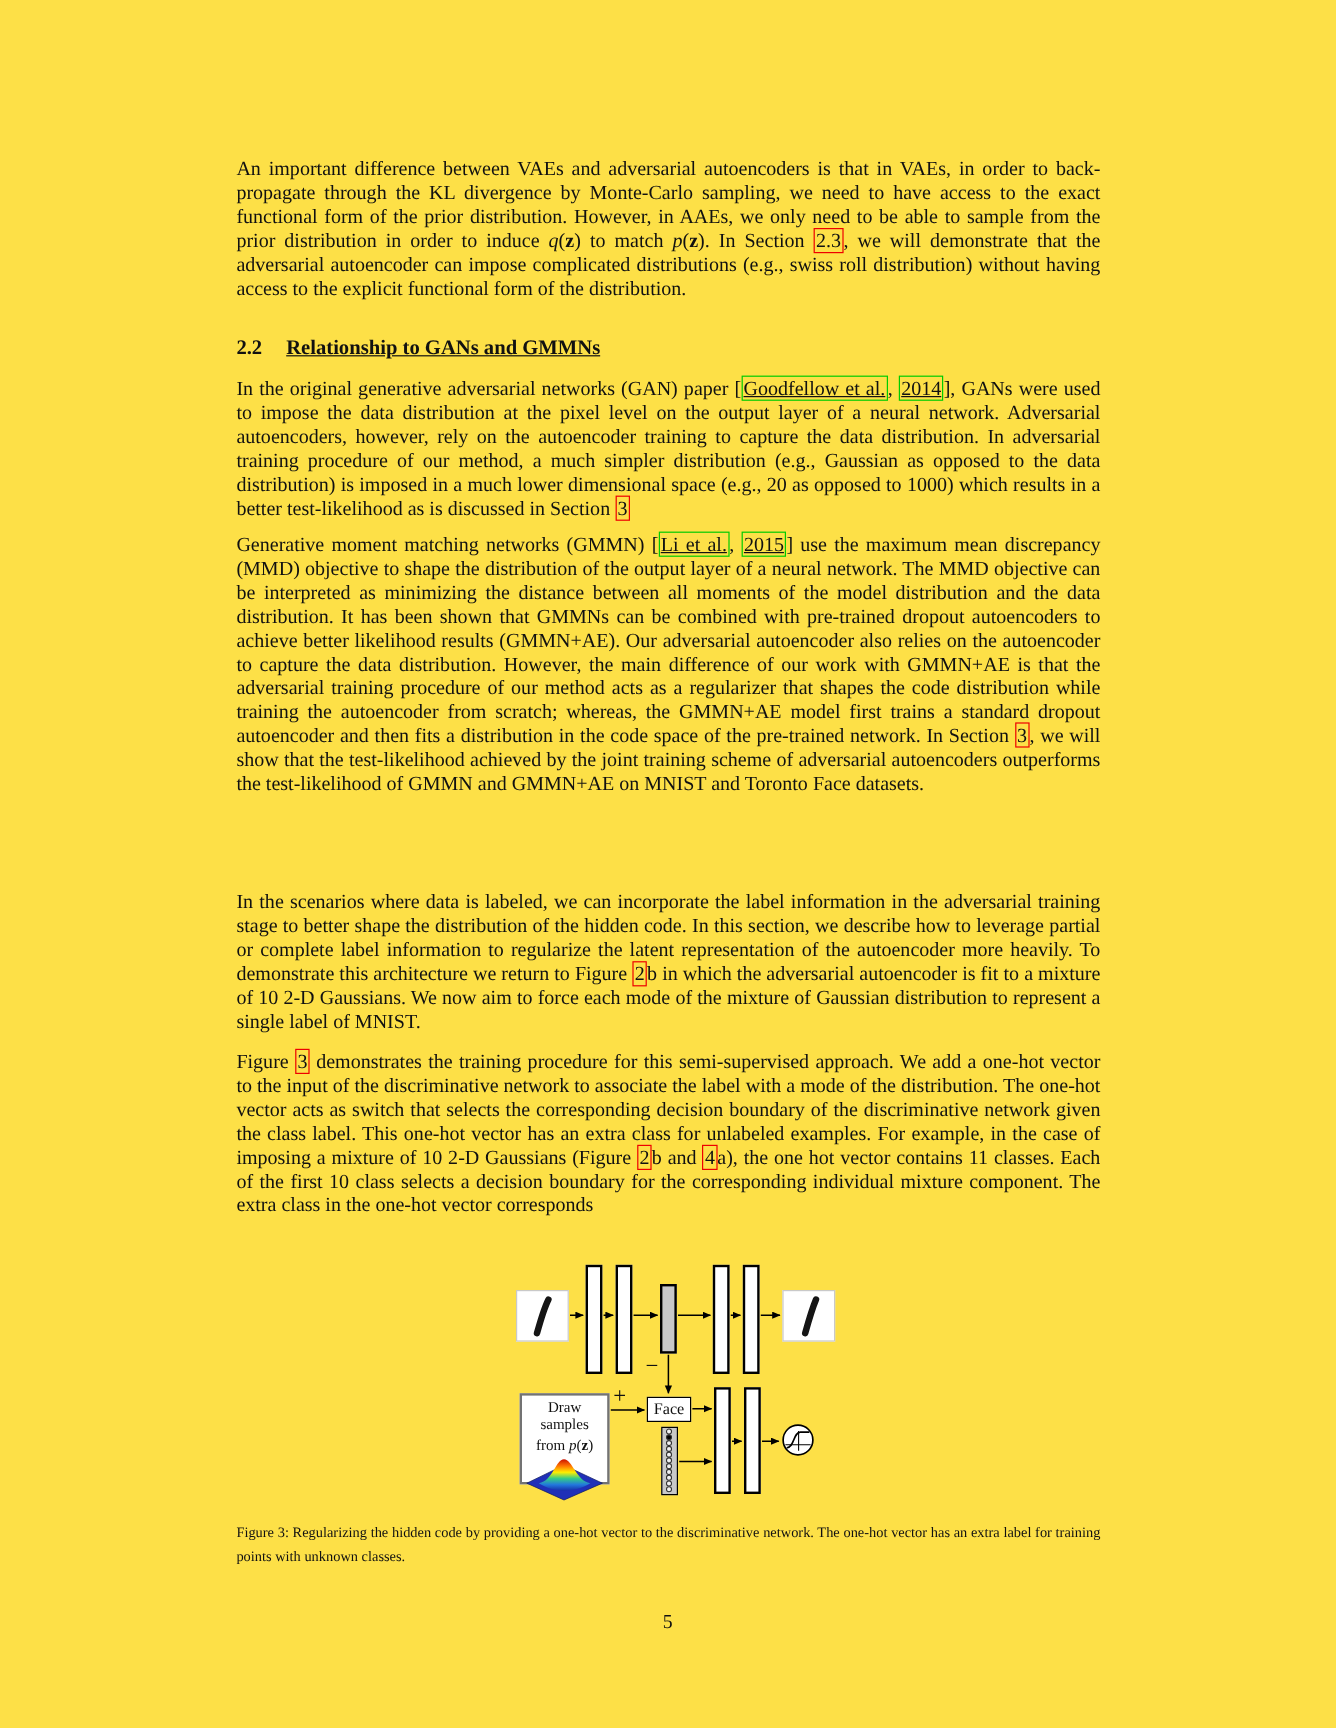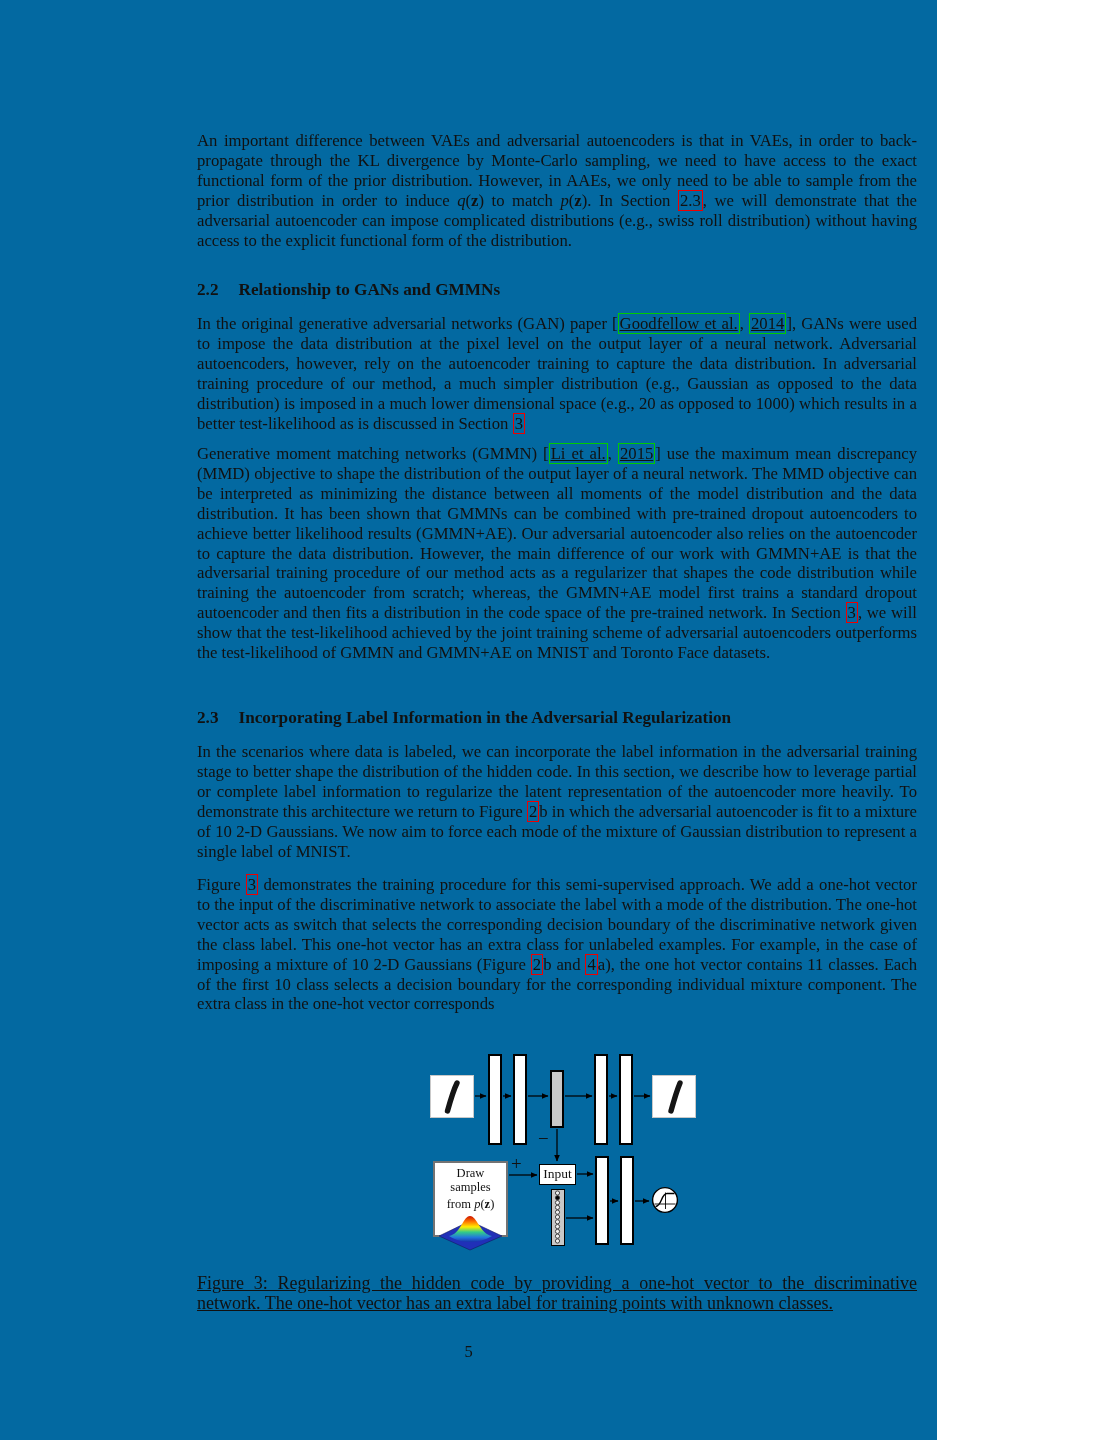--- a/index.html
+++ b/index.html
@@ -1,26 +1,26 @@
 <!DOCTYPE html>
 <html style="--ref: #ee0000; --cite: #00cc00;"><head>
 <meta charset="utf-8">
 <style>
   html,body{margin:0;padding:0;background:#ffffff;}
-  .sheet{position:relative;width:937px;height:1440px;background:#0369a1;
+  .sheet{position:relative;width:1113px;height:1440px;background:#fde047;
          font-family:"Liberation Serif", serif;color:#111;overflow:hidden;}
   .blk{position:absolute;left:197px;width:720px;}
   p.body-par{margin:0;font-size:16.7px;line-height:19.9px;text-align:justify;}
   h2.sec{margin:0;font-size:17.2px;font-weight:bold;line-height:20px;}
   h2.sec .secnum{display:inline-block;margin-right:20px;}
   .seg-ref{border:1px solid var(--ref,#ee0000);padding:0 1px;}
   .seg-cite{border:1px solid var(--cite,#00cc00);padding:0 1px;text-decoration:underline;}
   .seg-mi{font-style:italic;}
   .seg-mb{font-weight:bold;}
-  .caption{font-size:18px;line-height:19.9px;text-align:justify;text-decoration:underline;}
+  .caption{font-size:12px;line-height:19.9px;text-align:justify;}
   .pagenum{position:absolute;left:0;top:1342px;width:100%;text-align:center;
            font-size:16.5px;}
   
   .fig{position:absolute;left:425px;top:1045px;width:280px;height:212px;}
   .fig *{box-sizing:border-box;}
   .layer{position:absolute;width:14px;height:91px;border:2.5px solid #000;background:#fff;}
   .layer.disc{height:89px;}
   .code{position:absolute;left:125px;top:25px;width:14px;height:58px;
         border:2px solid #000;background:#c8c8c8;}
   .digitbox{position:absolute;width:44px;height:43px;border:1px solid #c9c9c9;background:#fff;}
@@ -36,31 +36,28 @@
   .arrows{position:absolute;left:0;top:0;width:280px;height:212px;}
   .sigmoid{position:absolute;left:226px;top:141px;}
 </style>
 </head>
 <body>
 
 <div class="sheet">
 
   <p class="blk body-par" style="top:131px;">An important difference between VAEs and adversarial autoencoders is that in VAEs, in order to back-propagate through the KL divergence by Monte-Carlo sampling, we need to have access to the exact functional form of the prior distribution. However, in AAEs, we only need to be able to sample from the prior distribution in order to induce <span class="seg-mi">q</span>(<span class="seg-mb">z</span>) to match <span class="seg-mi">p</span>(<span class="seg-mb">z</span>). In Section <span class="seg-ref">2.3</span>, we will demonstrate that the adversarial autoencoder can impose complicated distributions (e.g., swiss roll distribution) without having access to the explicit functional form of the distribution.</p>
 
-  <h2 class="blk sec" style="top:280px;">
+  <h2 class="blk sec" style="top:280px;text-decoration:underline;">
     <span class="secnum">2.2</span><span>Relationship to GANs and GMMNs</span>
   </h2>
 
   <p class="blk body-par" style="top:314px;">In the original generative adversarial networks (GAN) paper [<span class="seg-cite">Goodfellow et al.</span>, <span class="seg-cite">2014</span>], GANs were used to impose the data distribution at the pixel level on the output layer of a neural network. Adversarial autoencoders, however, rely on the autoencoder training to capture the data distribution. In adversarial training procedure of our method, a much simpler distribution (e.g., Gaussian as opposed to the data distribution) is imposed in a much lower dimensional space (e.g., 20 as opposed to 1000) which results in a better test-likelihood as is discussed in Section <span class="seg-ref">3</span></p>
 
   <p class="blk body-par" style="top:444px;">Generative moment matching networks (GMMN) [<span class="seg-cite">Li et al.</span>, <span class="seg-cite">2015</span>] use the maximum mean discrepancy (MMD) objective to shape the distribution of the output layer of a neural network. The MMD objective can be interpreted as minimizing the distance between all moments of the model distribution and the data distribution. It has been shown that GMMNs can be combined with pre-trained dropout autoencoders to achieve better likelihood results (GMMN+AE). Our adversarial autoencoder also relies on the autoencoder to capture the data distribution. However, the main difference of our work with GMMN+AE is that the adversarial training procedure of our method acts as a regularizer that shapes the code distribution while training the autoencoder from scratch; whereas, the GMMN+AE model first trains a standard dropout autoencoder and then fits a distribution in the code space of the pre-trained network. In Section <span class="seg-ref">3</span>, we will show that the test-likelihood achieved by the joint training scheme of adversarial autoencoders outperforms the test-likelihood of GMMN and GMMN+AE on MNIST and Toronto Face datasets.</p>
 
-  <h2 class="blk sec" style="top:708px;">
-    <span class="secnum">2.3</span><span>Incorporating Label Information in the Adversarial Regularization</span>
-  </h2>
 
   <p class="blk body-par" style="top:742px;">In the scenarios where data is labeled, we can incorporate the label information in the adversarial training stage to better shape the distribution of the hidden code. In this section, we describe how to leverage partial or complete label information to regularize the latent representation of the autoencoder more heavily. To demonstrate this architecture we return to Figure <span class="seg-ref">2</span>b in which the adversarial autoencoder is fit to a mixture of 10 2-D Gaussians. We now aim to force each mode of the mixture of Gaussian distribution to represent a single label of MNIST.</p>
 
   <p class="blk body-par" style="top:875px;">Figure <span class="seg-ref">3</span> demonstrates the training procedure for this semi-supervised approach. We add a one-hot vector to the input of the discriminative network to associate the label with a mode of the distribution. The one-hot vector acts as switch that selects the corresponding decision boundary of the discriminative network given the class label. This one-hot vector has an extra class for unlabeled examples. For example, in the case of imposing a mixture of 10 2-D Gaussians (Figure <span class="seg-ref">2</span>b and <span class="seg-ref">4</span>a), the one hot vector contains 11 classes. Each of the first 10 class selects a decision boundary for the corresponding individual mixture component. The extra class in the one-hot vector corresponds</p>
 
   <div class="fig">
 
     <div class="digitbox" style="left:5px;top:30px;">
       <svg width="42" height="41" viewBox="0 0 42 41">
         <path d="M26,7 C23,13 19,26 16.5,35" stroke="#151515" stroke-width="5.4" fill="none" stroke-linecap="round"></path>
@@ -97,21 +94,21 @@
         </defs>
         <polygon points="33,9 65,24 33,38 2,24" fill="#2030b8" stroke="#101a60" stroke-width="0.6"></polygon>
         <path d="M12,24 C24,22 26,4 33,4 C40,4 43,22 55,24 C48,28 41,30 33,30 C25,30 19,28 12,24 Z" fill="url(#bell)"></path>
       </svg>
     </div>
 
     <span class="sign" style="left:86px;top:109px;">+</span>
     <span class="sign" style="left:113px;top:84px;">−</span>
 
     <div class="inputbox">
-      <span>Input</span>
+      <span>Face</span>
     </div>
 
     <div class="onehot">
       <svg width="11" height="54" viewBox="0 0 11 54">
           <circle cx="5.5" cy="3" r="2.1" stroke="#333" stroke-width="0.9" fill="#f2f2f2"></circle>
           <circle cx="5.5" cy="7.8" r="2.1" stroke="#333" stroke-width="0.9" fill="#000"></circle>
           <circle cx="5.5" cy="12.6" r="2.1" stroke="#333" stroke-width="0.9" fill="#f2f2f2"></circle>
           <circle cx="5.5" cy="17.4" r="2.1" stroke="#333" stroke-width="0.9" fill="#f2f2f2"></circle>
           <circle cx="5.5" cy="22.2" r="2.1" stroke="#333" stroke-width="0.9" fill="#f2f2f2"></circle>
           <circle cx="5.5" cy="27" r="2.1" stroke="#333" stroke-width="0.9" fill="#f2f2f2"></circle>

